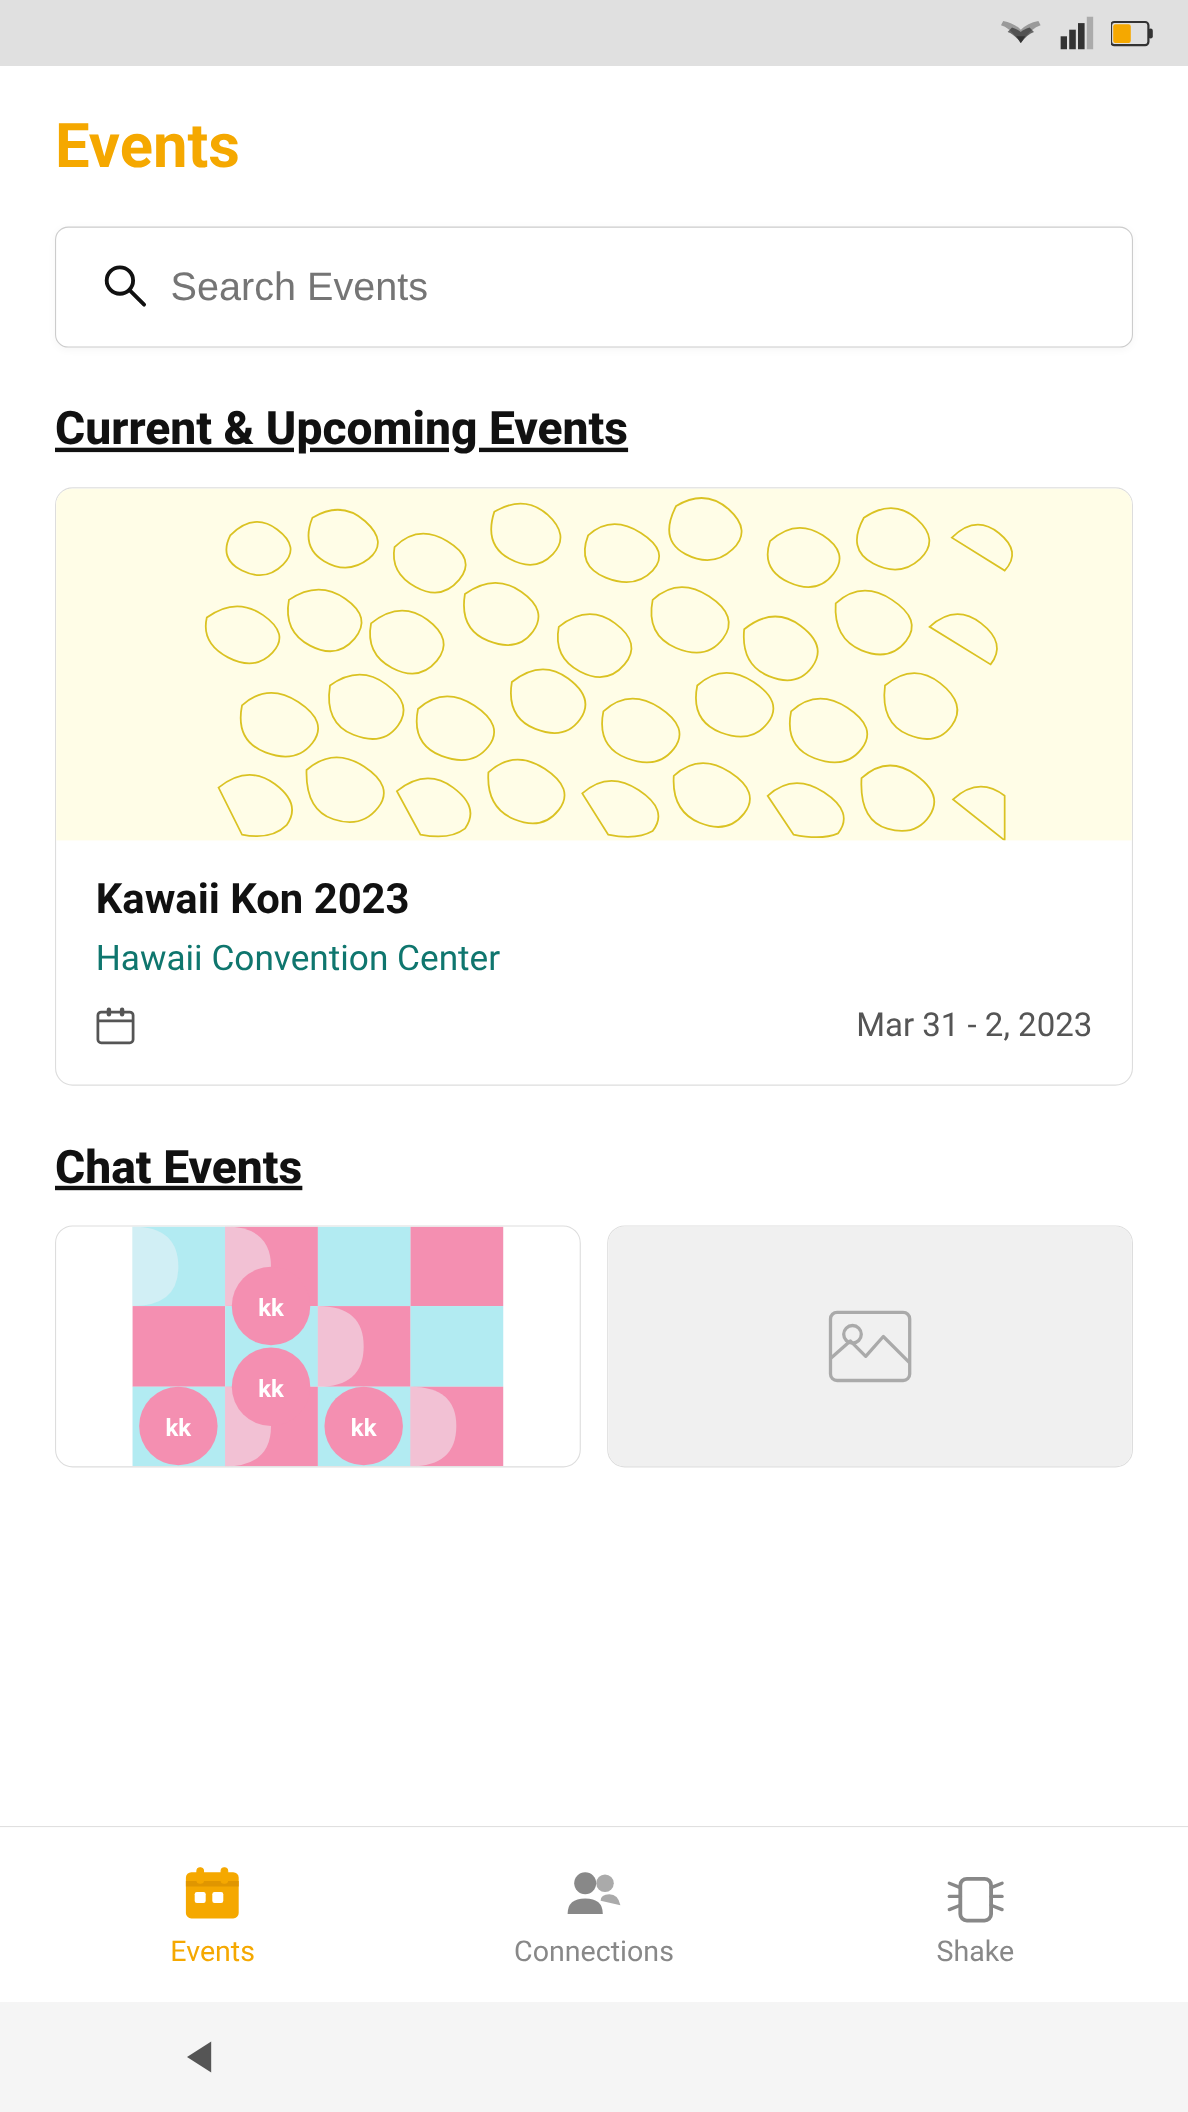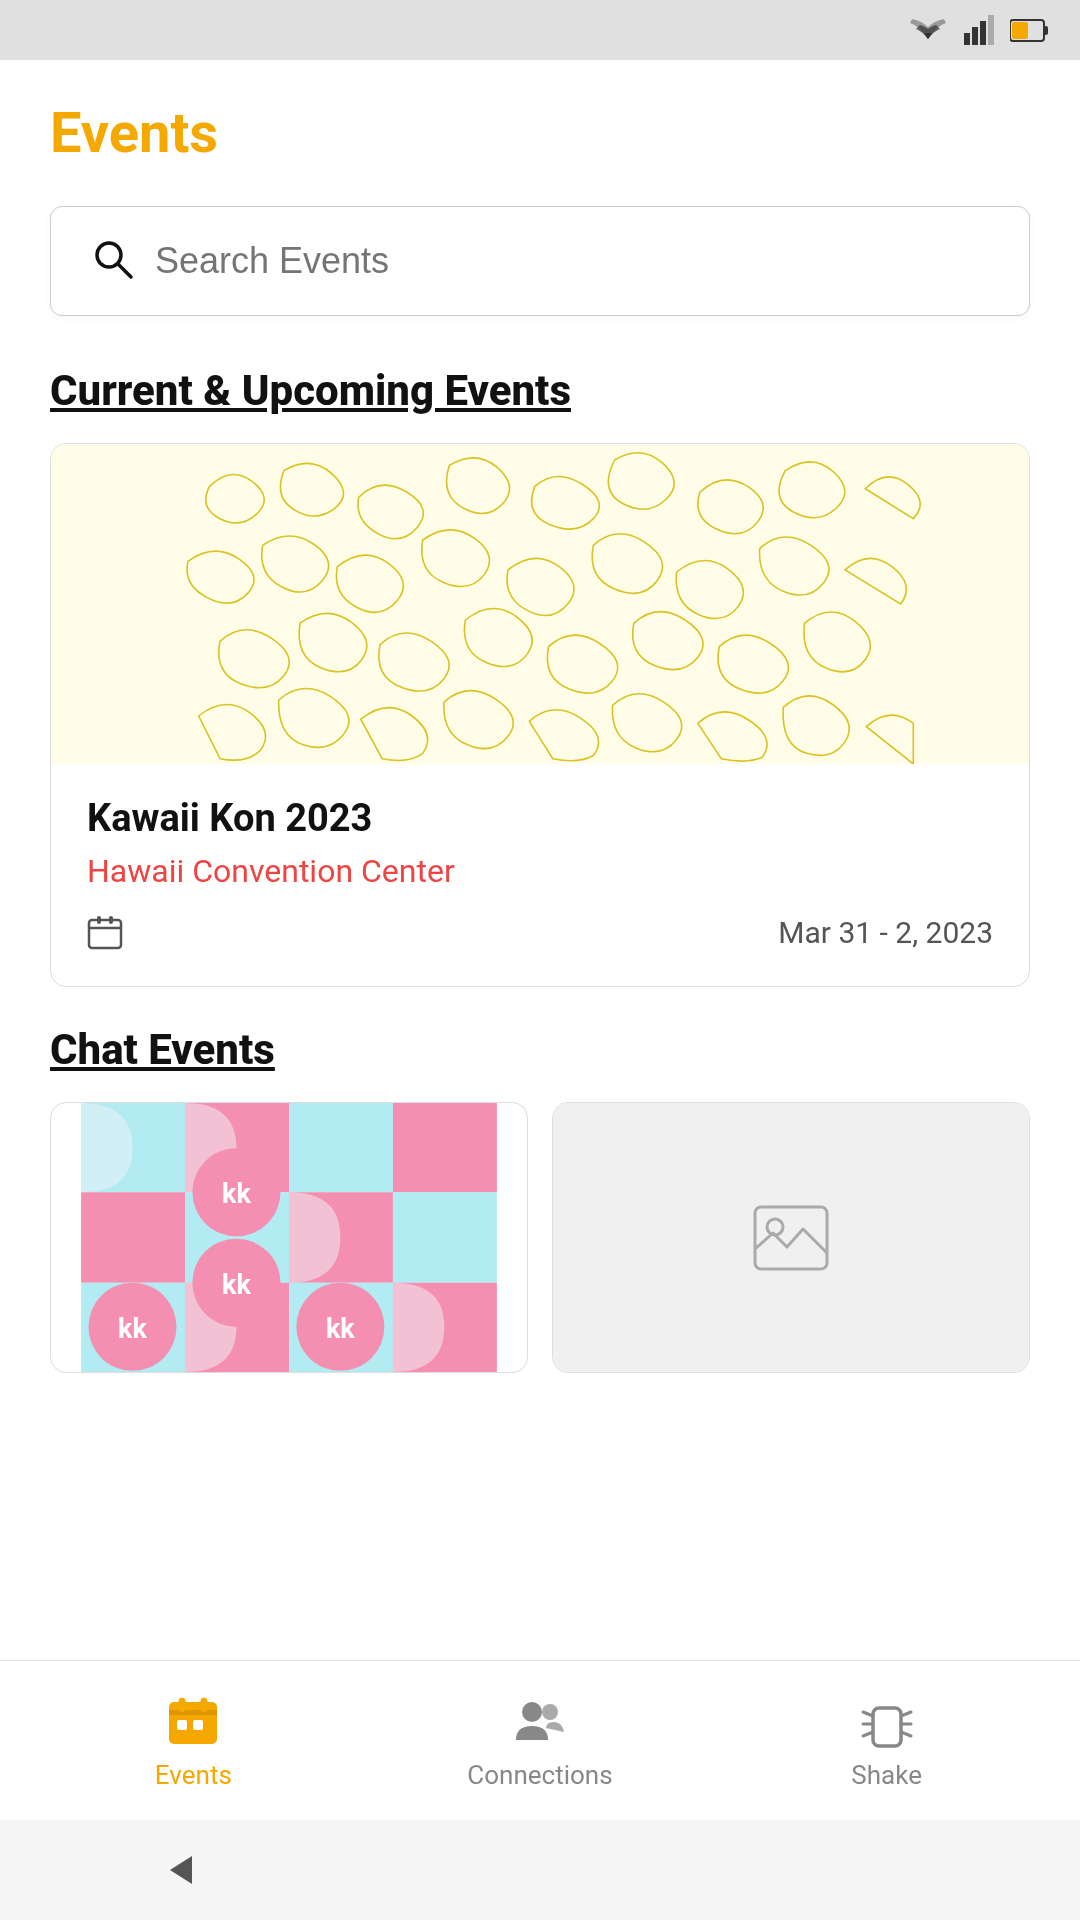--- a/index.html
+++ b/index.html
@@ -74,21 +74,21 @@
       color: #111111;
       margin-bottom: 28px;
       text-decoration: underline;
     }
 
     
     .event-card {
       border: 1.5px solid #dddddd;
       border-radius: 16px;
       overflow: hidden;
-      margin-bottom: 38px;
+      margin-bottom: 50px;
       background: #ffffff;
       cursor: pointer;
     }
 
     .event-banner {
       width: 100%;
       height: 320px;
       background: #fffde7;
       position: relative;
       overflow: hidden;
@@ -106,21 +106,21 @@
 
     .event-name {
       font-size: 38px;
       font-weight: 700;
       color: #111111;
       margin-bottom: 12px;
     }
 
     .event-location {
       font-size: 32px;
-      color: #ef4444;
+      color: #0f766e;
       margin-bottom: 24px;
     }
 
     .event-date {
       display: flex;
       align-items: center;
       gap: 14px;
       font-size: 30px;
       color: #555555;
       justify-content: space-between;
@@ -133,21 +133,21 @@
       gap: 24px;
       margin-bottom: 30px;
     }
 
     .past-event-card {
       border: 1.5px solid #dddddd;
       border-radius: 16px;
       overflow: hidden;
       background: #ffffff;
       cursor: pointer;
-      height: 271px;
+      height: 220px;
     }
 
     .past-event-placeholder {
       width: 100%;
       height: 100%;
       background: #f0f0f0;
       display: flex;
       align-items: center;
       justify-content: center;
     }

